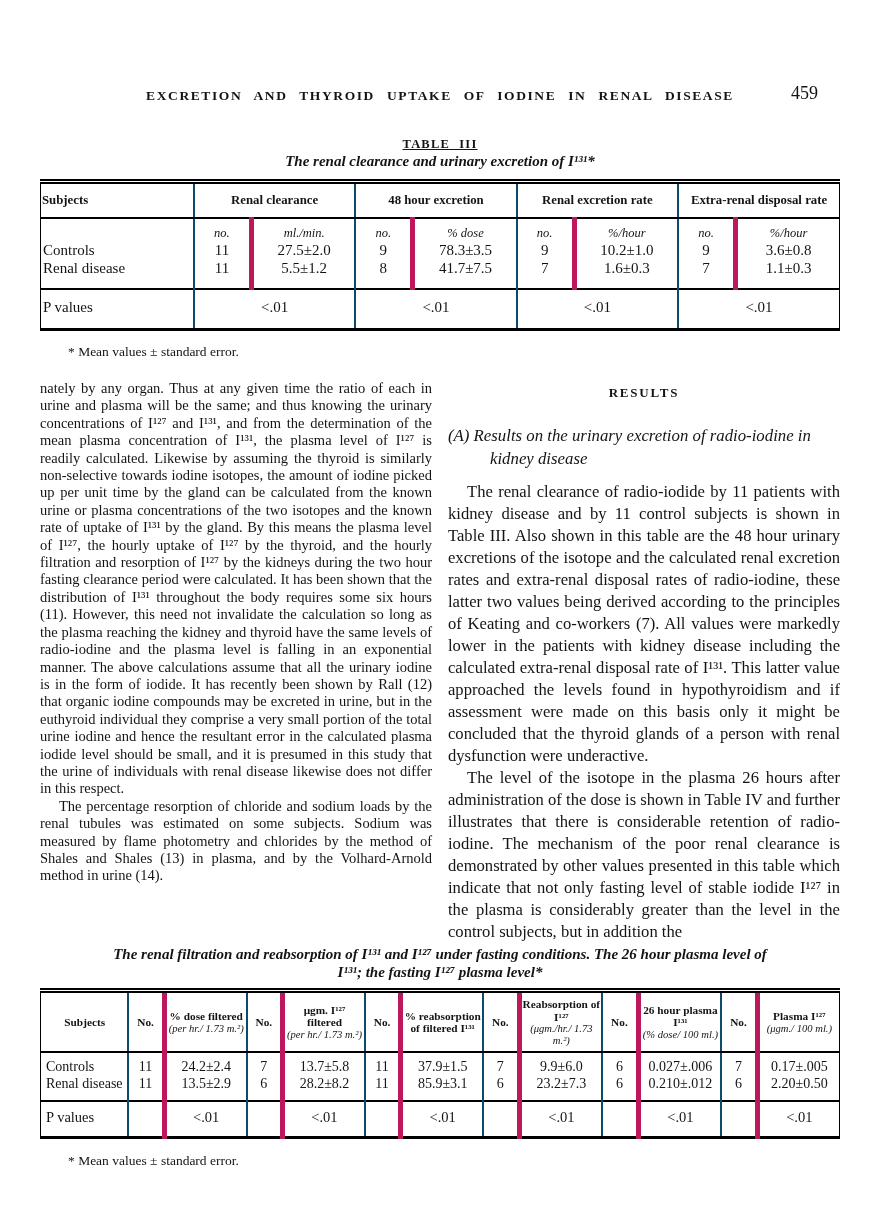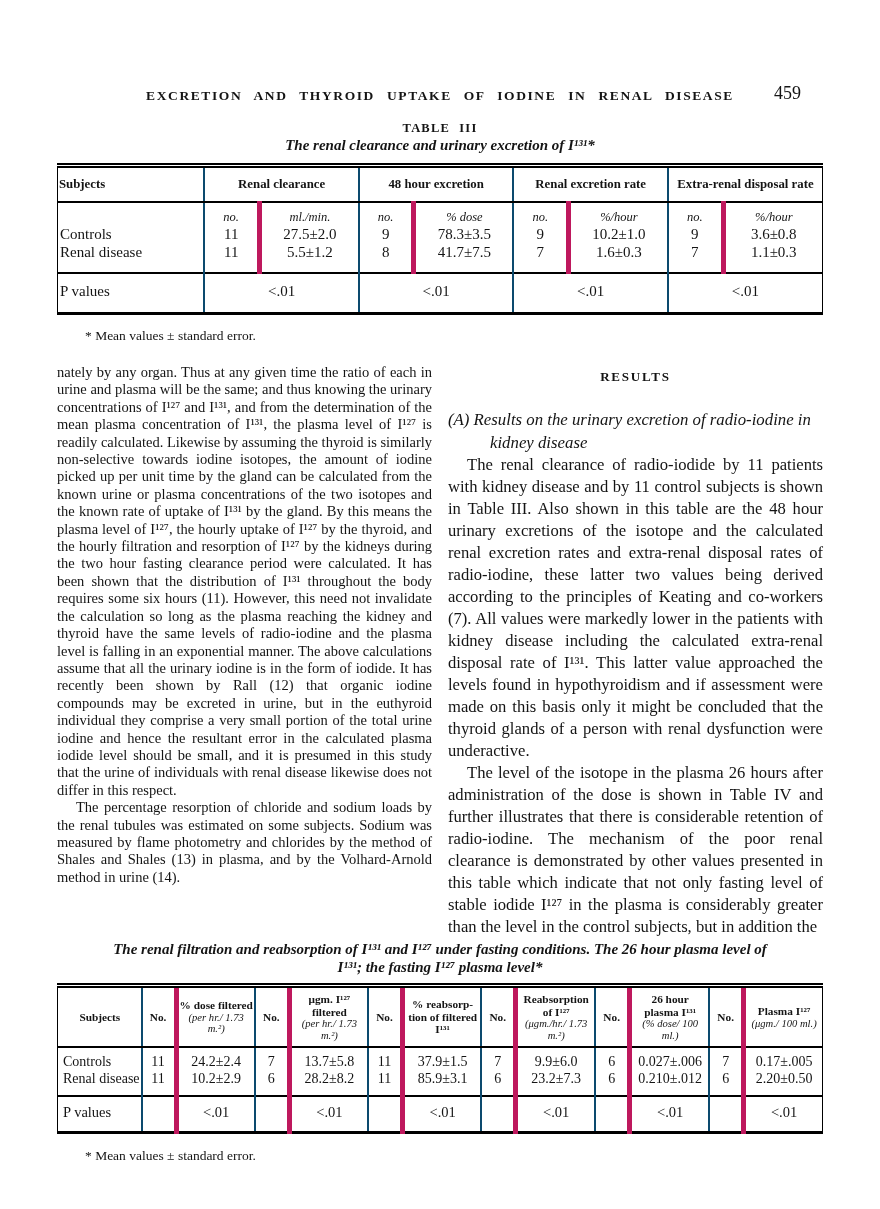--- a/index.html
+++ b/index.html
@@ -3,30 +3,30 @@
 <meta charset="utf-8">
 <style>
   * { margin:0; padding:0; box-sizing:border-box; }
   html, body { background:#ffffff; }
   body {
     width:880px; height:1209px;
     font-family:"Liberation Serif","DejaVu Serif",serif;
     color:#141414;
     position:relative; overflow:hidden;
   }
-  .page { position:absolute; inset:0; padding:0 57px; }
+  .page { position:absolute; inset:0; padding:0 40px; }
 
   
   .running-head { margin-top:86px; position:relative; text-align:center; height:20px; }
   .rh-title { font-weight:bold; font-size:13.5px; letter-spacing:1.6px; word-spacing:7px; }
   .rh-page { position:absolute; right:22px; top:-3px; font-size:18px; }
 
   
   .tbl-label { text-align:center; font-size:12.5px; font-weight:bold; letter-spacing:1.2px; word-spacing:5px; }
-  .t3-label { margin-top:15px; }
+  .t3-label { margin-top:31px;text-decoration:underline; }
   .tbl-caption { text-align:center; font-style:italic; font-weight:bold; font-size:15px; line-height:18px; }
   .t4-caption { max-width:660px; margin:2px auto 0; }
 
   
   table { border-collapse:collapse; width:100%; table-layout:fixed; }
   td { text-align:center; vertical-align:middle; overflow:hidden; }
   .t3, .t4 {
     border-top:5px double #000;
     border-bottom:3px solid #000;
     border-left:1px solid #000;
@@ -44,21 +44,21 @@
   .t3 .data.last td { padding-bottom:11px; }
   .t3 .prow td { border-top:2px solid #000; font-size:15px; padding:9px 2px 12px; }
 
   
   .cols { display:flex; gap:16px; margin-top:20px; }
   .col { flex:1; text-align:justify; }
   .col-left { font-size:14.5px; line-height:17.4px; }
   .col-right { font-size:16.6px; line-height:22px; }
   .col p.indent { text-indent:19px; }
   .results-head { text-align:center; font-size:13px; font-weight:bold; letter-spacing:1.8px; word-spacing:2px; margin:2px 0 20px; }
-  .subhead { font-style:italic; font-size:16.8px; line-height:23px; text-align:left; padding-left:42px; text-indent:-42px; }
+  .subhead { font-style:italic; font-size:16.8px; line-height:23px; text-align:left; padding-left:42px; text-indent:-42px; margin-bottom:11px; }
 
   
   .footnote { font-size:13.5px; margin-top:13px; padding-left:28px; }
   .fn4 { margin-top:14px; }
 
   
   .t4-label { margin-top:10px; }
   .t4 { margin-top:7px; }
   .t4 .head td { font-size:11.3px; font-weight:bold; line-height:12.5px; padding:5px 1px; border-bottom:2px solid #000; }
   .t4 .head .hl { display:block; }
@@ -225,21 +225,21 @@
         <td class="gs">7</td>
         <td class="vs">9.9±6.0</td>
         <td class="gs">6</td>
         <td class="vs">0.027±.006</td>
         <td class="gs">7</td>
         <td class="vs">0.17±.005</td>
       </tr>
       <tr class="data last">
         <td class="subj">Renal disease</td>
         <td class="gs">11</td>
-        <td class="vs">10.2±2.9</td>
+        <td class="vs">13.5±2.9</td>
         <td class="gs">6</td>
         <td class="vs">28.2±8.2</td>
         <td class="gs">11</td>
         <td class="vs">85.9±3.1</td>
         <td class="gs">6</td>
         <td class="vs">23.2±7.3</td>
         <td class="gs">6</td>
         <td class="vs">0.210±.012</td>
         <td class="gs">6</td>
         <td class="vs">2.20±0.50</td>

